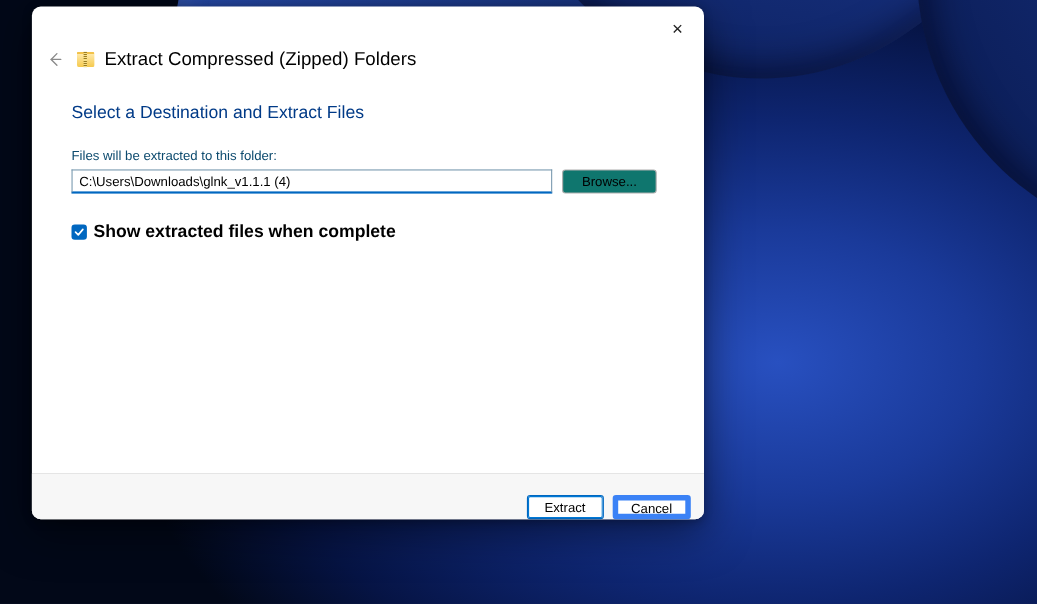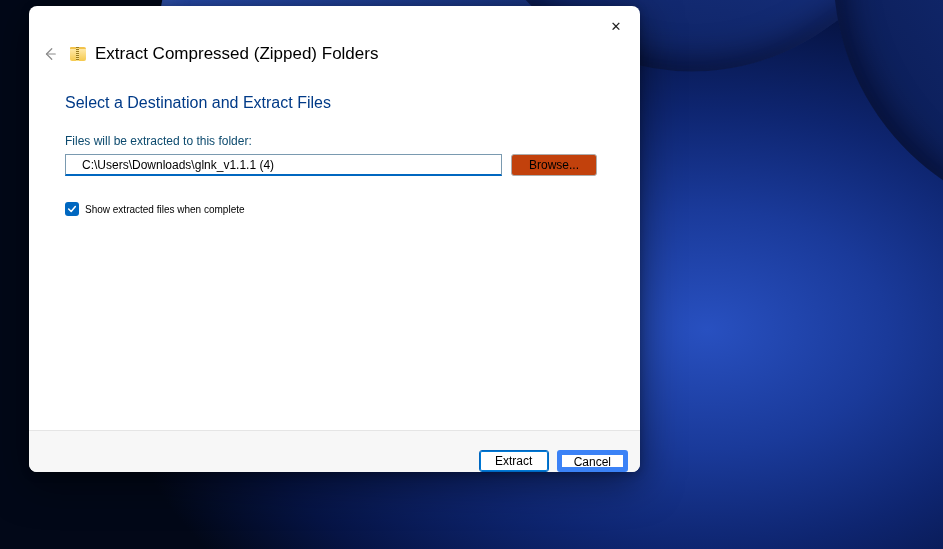--- a/index.html
+++ b/index.html
@@ -134,51 +134,51 @@
       gap:9px;
       align-items:center;
       margin-bottom: 26px;
     }
     .path-input {
       flex:0 0 437px;
       width:437px;
       height:22px;
       border:1px solid #7a9ab0;
       border-bottom:2px solid #0067c0;
-      padding:0 16px;
+      padding:0 6px;
       font-size:12px;
       font-family:inherit;
       outline:none;
       background:#fff;
     }
     .browse-btn {
       width:86px;
       height:22px;
       border:1px solid #adadad;
       border-radius:3px;
-      background:#c2410c;
+      background:#0f766e;
       font-size:12px;
       font-family:inherit;
       cursor:pointer;
     }
 
     .checkbox-row{
       display:flex;
       align-items:center;
       gap:6px;
     }
     .chk {
       width:14px;height:14px;
       border-radius:3px;
       background:#0067c0;
       display:flex;align-items:center;justify-content:center;
       cursor:pointer;
     }
     .chk svg{width:10px;height:10px;}
-    .chk-label{font-size:10px;}
+    .chk-label{font-size:16px;font-weight:bold;}
 
     .footer {
       height:42px;
       border-top:1px solid #e5e5e5;
       background:#f7f7f7;
       border-radius:0 0 8px 8px;
       display:flex;
       align-items:flex-end;
       justify-content:flex-end;
       gap:8px;

